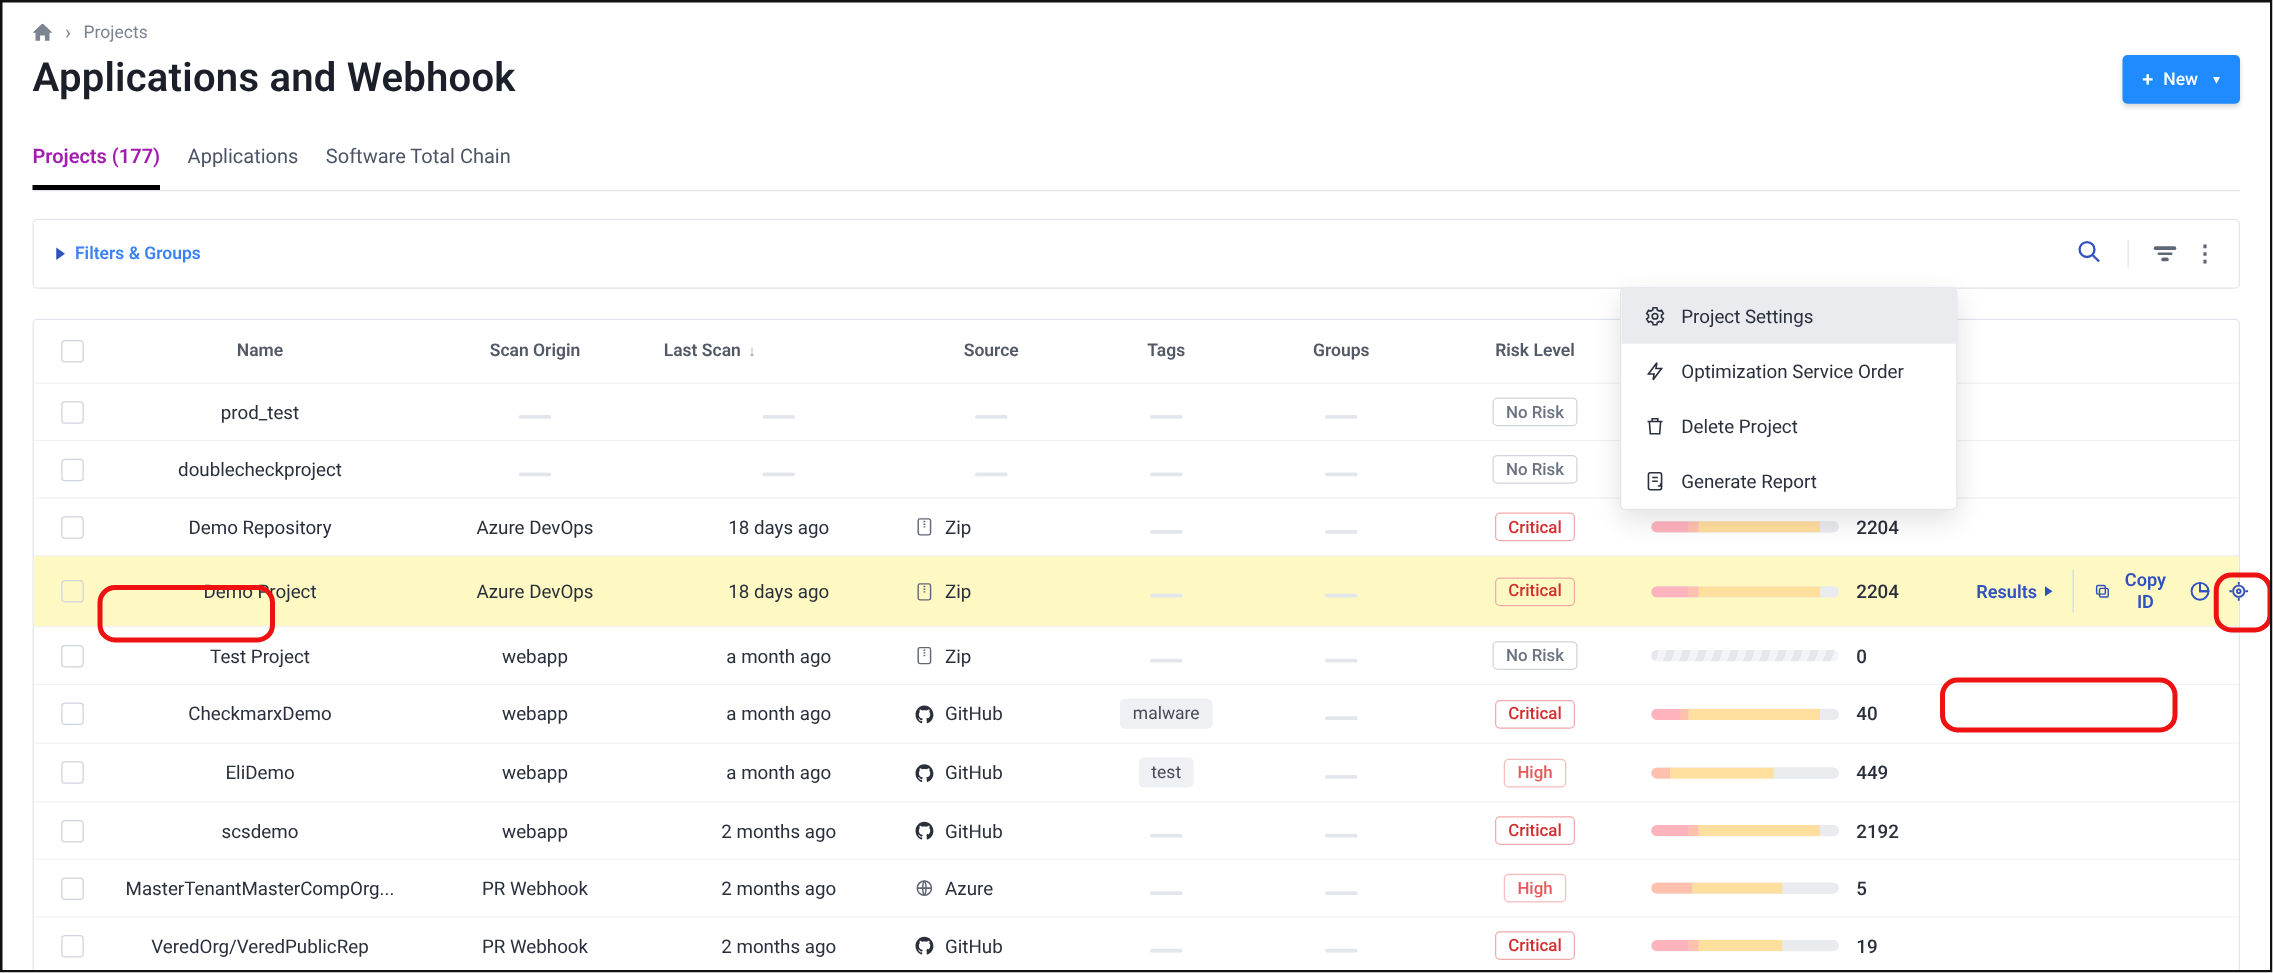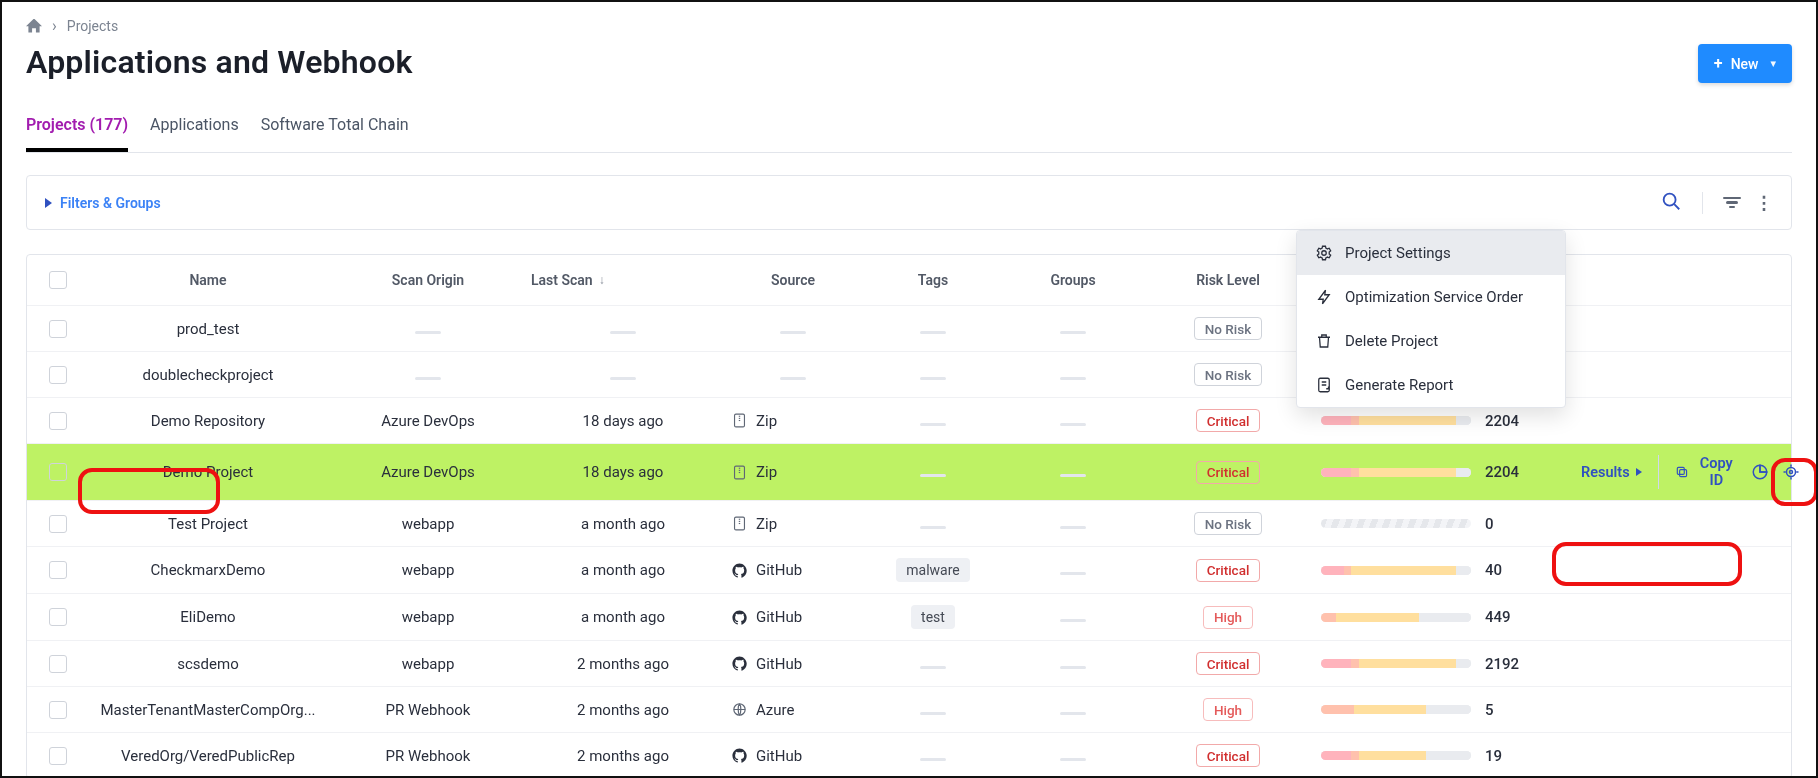--- a/index.html
+++ b/index.html
@@ -31,21 +31,21 @@
   .filter-glyph { display:flex; flex-direction:column; align-items:center; gap:2px; }
   .filter-glyph span { display:block; height:2.5px; background:#5f6775; border-radius:2px; }
   
   .table { border:1px solid #e2e5eb; border-radius:4px; margin-top: 24px; overflow: visible; text-align: center; }
   .thead, .row { display:grid; grid-template-columns: 56px 250px 190px 200px 140px 140px 140px 170px 260px 1fr; align-items:center; }
   .thead { padding: 16px 0; color:#525966; font-weight:600; font-size:14px; }
   .thead > div, .row > div { padding: 0 8px; }
   .thead .sortcol { display:flex; align-items:center; gap:6px; }
   .sort-arrow { font-size:12px; color:#8a909b; }
   .row { padding: 11px 0; border-top: 1px solid #f0f1f4; font-size:15px; color:#2a2f3c; position: relative; }
-  .row.active { background:#bef264; }
+  .row.active { background:#fef9c3; }
   .cb { width:18px; height:18px; border:1.5px solid #cfd3da; border-radius:3px; margin-left: 14px; }
   .dash { display:inline-block; width:26px; height:3px; border-radius:2px; background:#e3e6ec; }
   
   .src { display:flex; align-items:center; gap:8px; }
   .src svg { width:17px; height:17px; }
   
   .tag { display:inline-block; background:#eef0f4; color:#454a55; padding: 4px 10px; border-radius:4px; font-size:14px; }
   
   .risk { display:inline-block; border:1px solid; border-radius:4px; padding:2.5px 10px; font-size:13.5px; font-weight:500; }
   .risk.nor { border-color:#cfd3da; color:#6b7280; }

